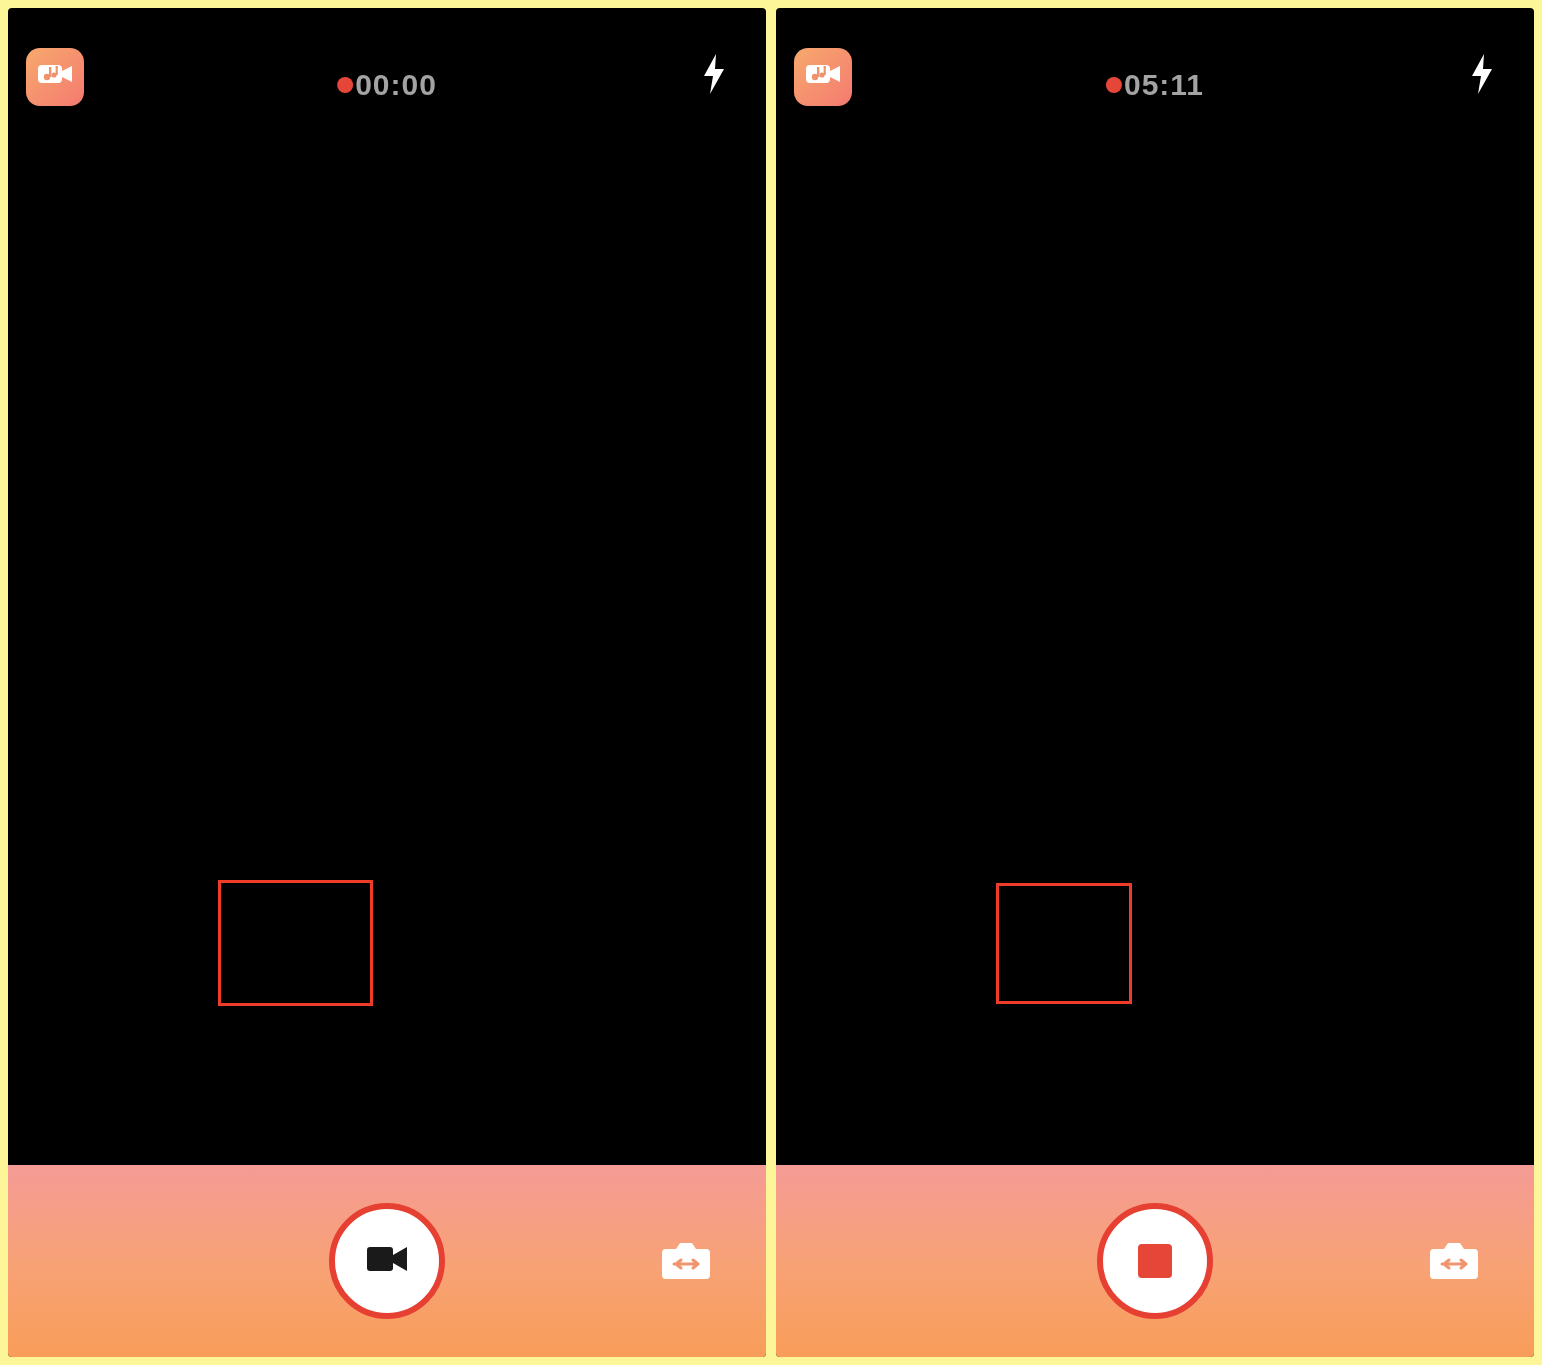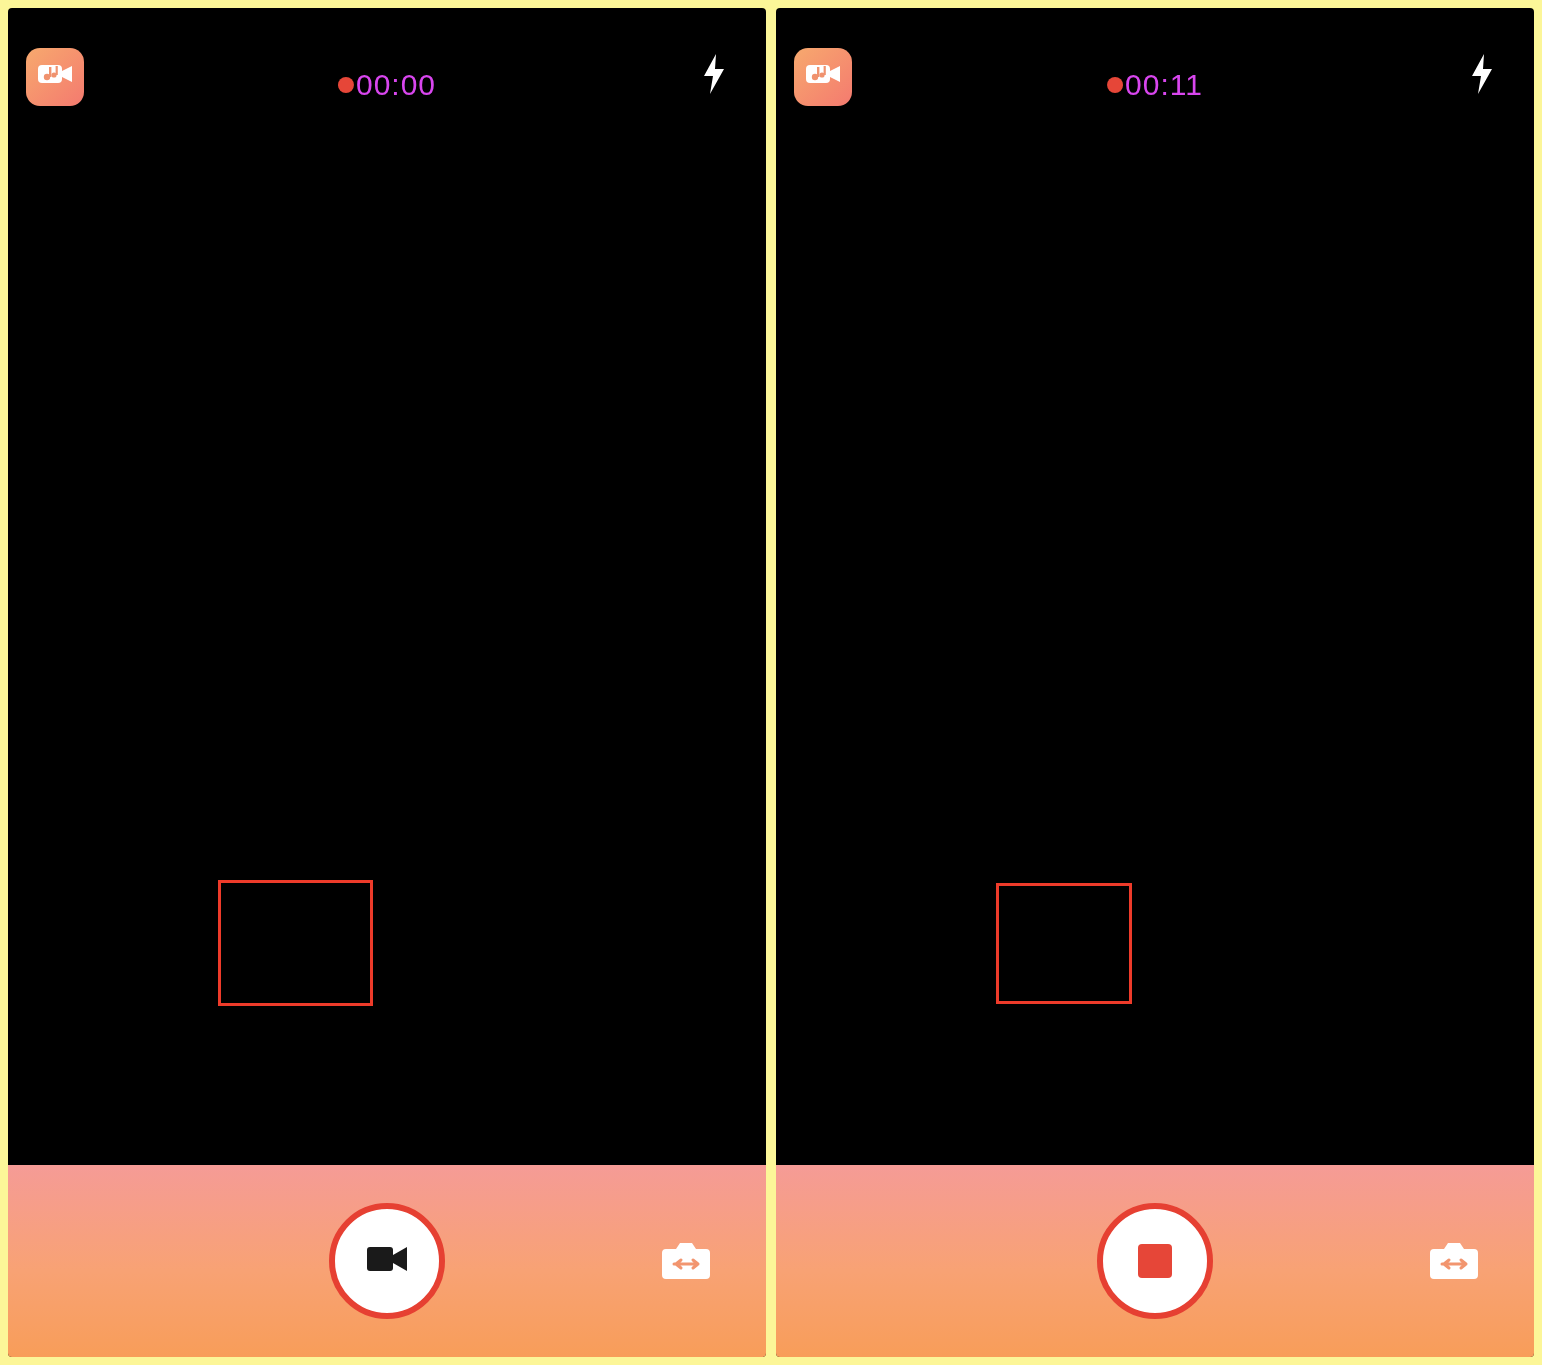--- a/index.html
+++ b/index.html
@@ -50,23 +50,23 @@
   }
   .app-badge svg { width: 40px; height: 40px; }
   .timer {
     position: absolute;
     left: 50%;
     top: 60px;
     transform: translateX(-50%);
     display: flex;
     align-items: center;
     gap: 2px;
-    color: #d946ef;
+    color: #a3a3a3;
     font-size: 30px;
-    font-weight: 400;
+    font-weight: 700;
     letter-spacing: 1px;
   }
   .rec-dot {
     width: 16px; height: 16px; border-radius: 50%;
     background: #e64638;
   }
   .flash {
     position: absolute;
     top: 48px;
     right: 32px;
@@ -179,21 +179,21 @@
             <path d="M27 16 L37 11 L37 27 L27 22 Z" fill="#fff"></path>
             <circle cx="12" cy="22" r="3.2" fill="#f0926e"></circle>
             <rect x="14" y="12" width="2.4" height="10" fill="#f0926e"></rect>
             <circle cx="19" cy="20" r="2.6" fill="#f0926e"></circle>
             <rect x="20.6" y="11" width="2.2" height="9" fill="#f0926e"></rect>
           </svg>
         </span>
       </div>
       <div class="timer">
         <span class="rec-dot"></span>
-        <span>00:11</span>
+        <span>05:11</span>
       </div>
       <div class="flash">
         <span>
           <svg viewBox="0 0 24 40">
               <path d="M14 0 L2 22 H11 L8 40 L22 15 H13 Z"></path>
             </svg>
         </span>
       </div>
     </div>
     <div class="viewfinder"></div>

